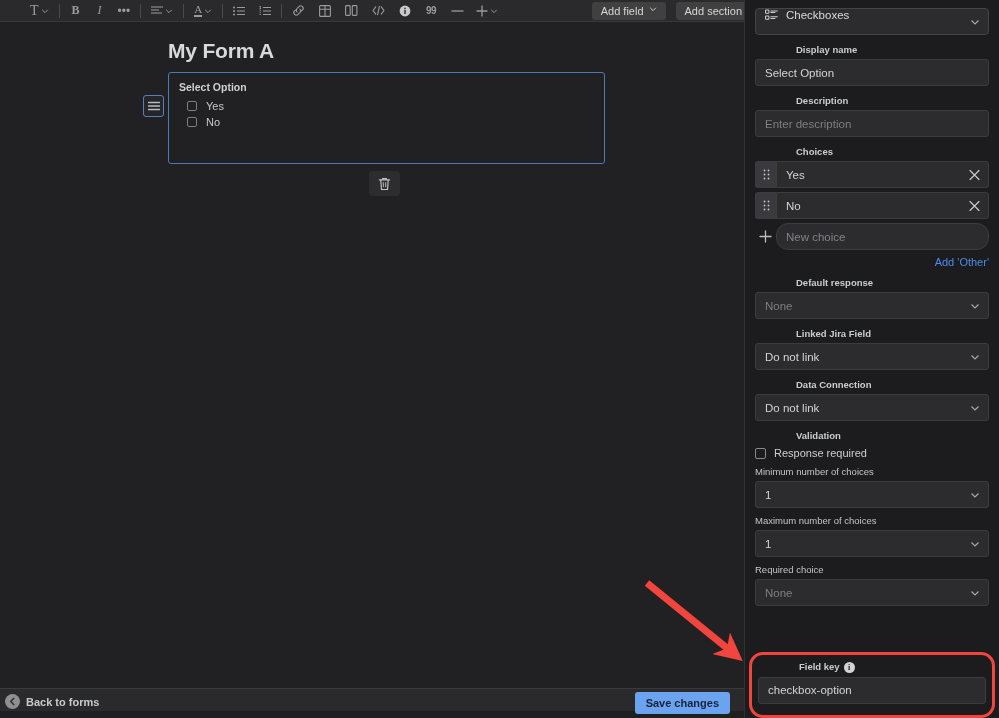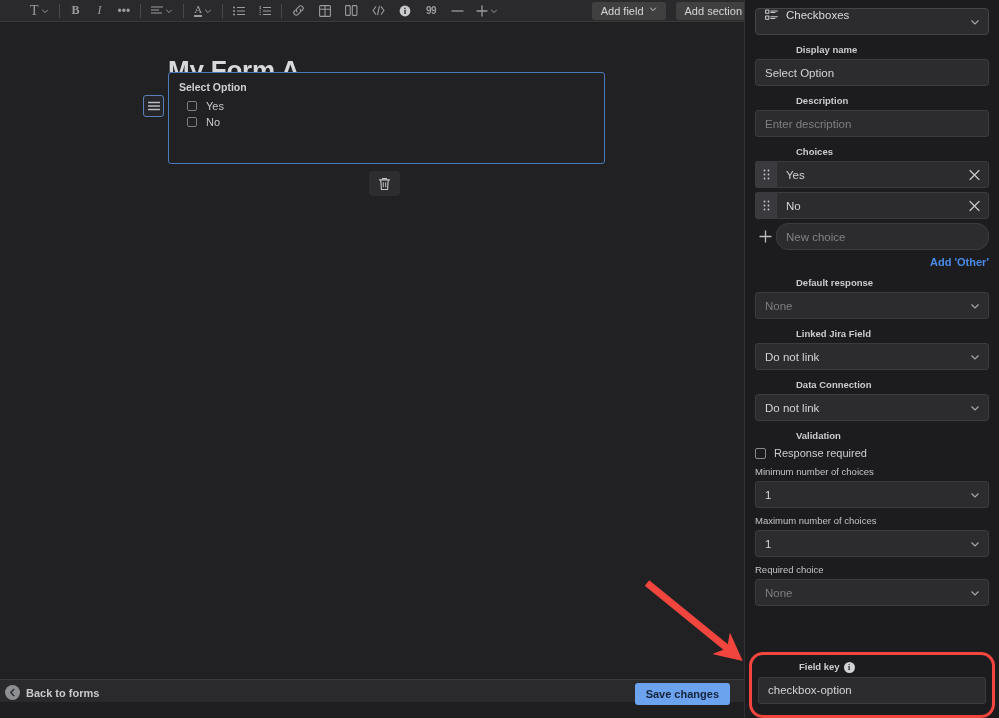--- a/index.html
+++ b/index.html
@@ -42,22 +42,22 @@
     white-space: nowrap;
   }
 
   
   .canvas {
     position: absolute; top: 23px; left: 0; width: 744px; height: 672px;
     background: #212124;
     overflow: hidden;
   }
   .form-title {
-    position: absolute; left: 168px; top: 32px;
-    font-size: 26px; font-weight: bold; color: #d8d9da;
+    position: absolute; left: 168px; top: 16px;
+    font-size: 21px; font-weight: bold; color: #d8d9da;
     letter-spacing: -0.2px;
   }
   .drag-handle {
     position: absolute; left: 143px; top: 72px;
     width: 21px; height: 22px;
     border: 1px solid #5a7fb8; border-radius: 3px;
     background: #26262a;
     display: flex; align-items: center; justify-content: center;
     cursor: grab;
   }
@@ -142,21 +142,21 @@
     display: flex; align-items: center; position: relative;
   }
   .choice-input.full { border-radius: 3px; }
   .choice-input.placeholder { color: #818287; border-radius: 12px; }
   .choice-x {
     position: absolute; right: 8px; top: 50%; transform: translateY(-50%);
     color: #c9cacc; cursor: pointer; display: flex;
   }
   .add-other {
     text-align: right; color: #4a8ce8; font-size: 11px;
-    font-weight: bold; margin-top: 6px; cursor: pointer;
+    font-weight: normal; margin-top: 6px; cursor: pointer;
   }
   .val-check-row { display: flex; align-items: flex-end; gap: 8px; margin-top: 6px; }
   .val-check-box {
     width: 11px; height: 11px; border: 1px solid #88898d;
     border-radius: 2px; cursor: pointer;
   }
   .val-check-text { font-size: 11px; color: #cdced0; }
   .info-dot {
     display: inline-flex; align-items: center; justify-content: center;
     width: 11px; height: 11px; border-radius: 50%;
@@ -168,21 +168,21 @@
     position: absolute; left: 4px; right: 4px; top: 652px;
     border: 3px solid #f2453d; border-radius: 14px;
     padding: 6px 6px 10px 6px;
     background: #1c1c1e;
     height: 66px;
   }
   .field-key-wrap .sb-label { margin-top: 0; }
 
   
   .bottombar {
-    position: absolute; bottom: 16px; left: 0; width: 744px; height: 23px;
+    position: absolute; bottom: 7px; left: 0; width: 744px; height: 23px;
     background: #2a2a2c; border-top: 1px solid #3a3a3c;
     display: flex; align-items: center; justify-content: space-between;
     padding: 3px 10px 0 5px;
   }
   .back-link {
     display: flex; align-items: center; gap: 6px;
     color: #c9cacc; font-size: 11px; font-weight: bold; cursor: pointer;
   }
   .back-circle {
     width: 15px; height: 15px; border-radius: 50%; background: #8e8f92;

